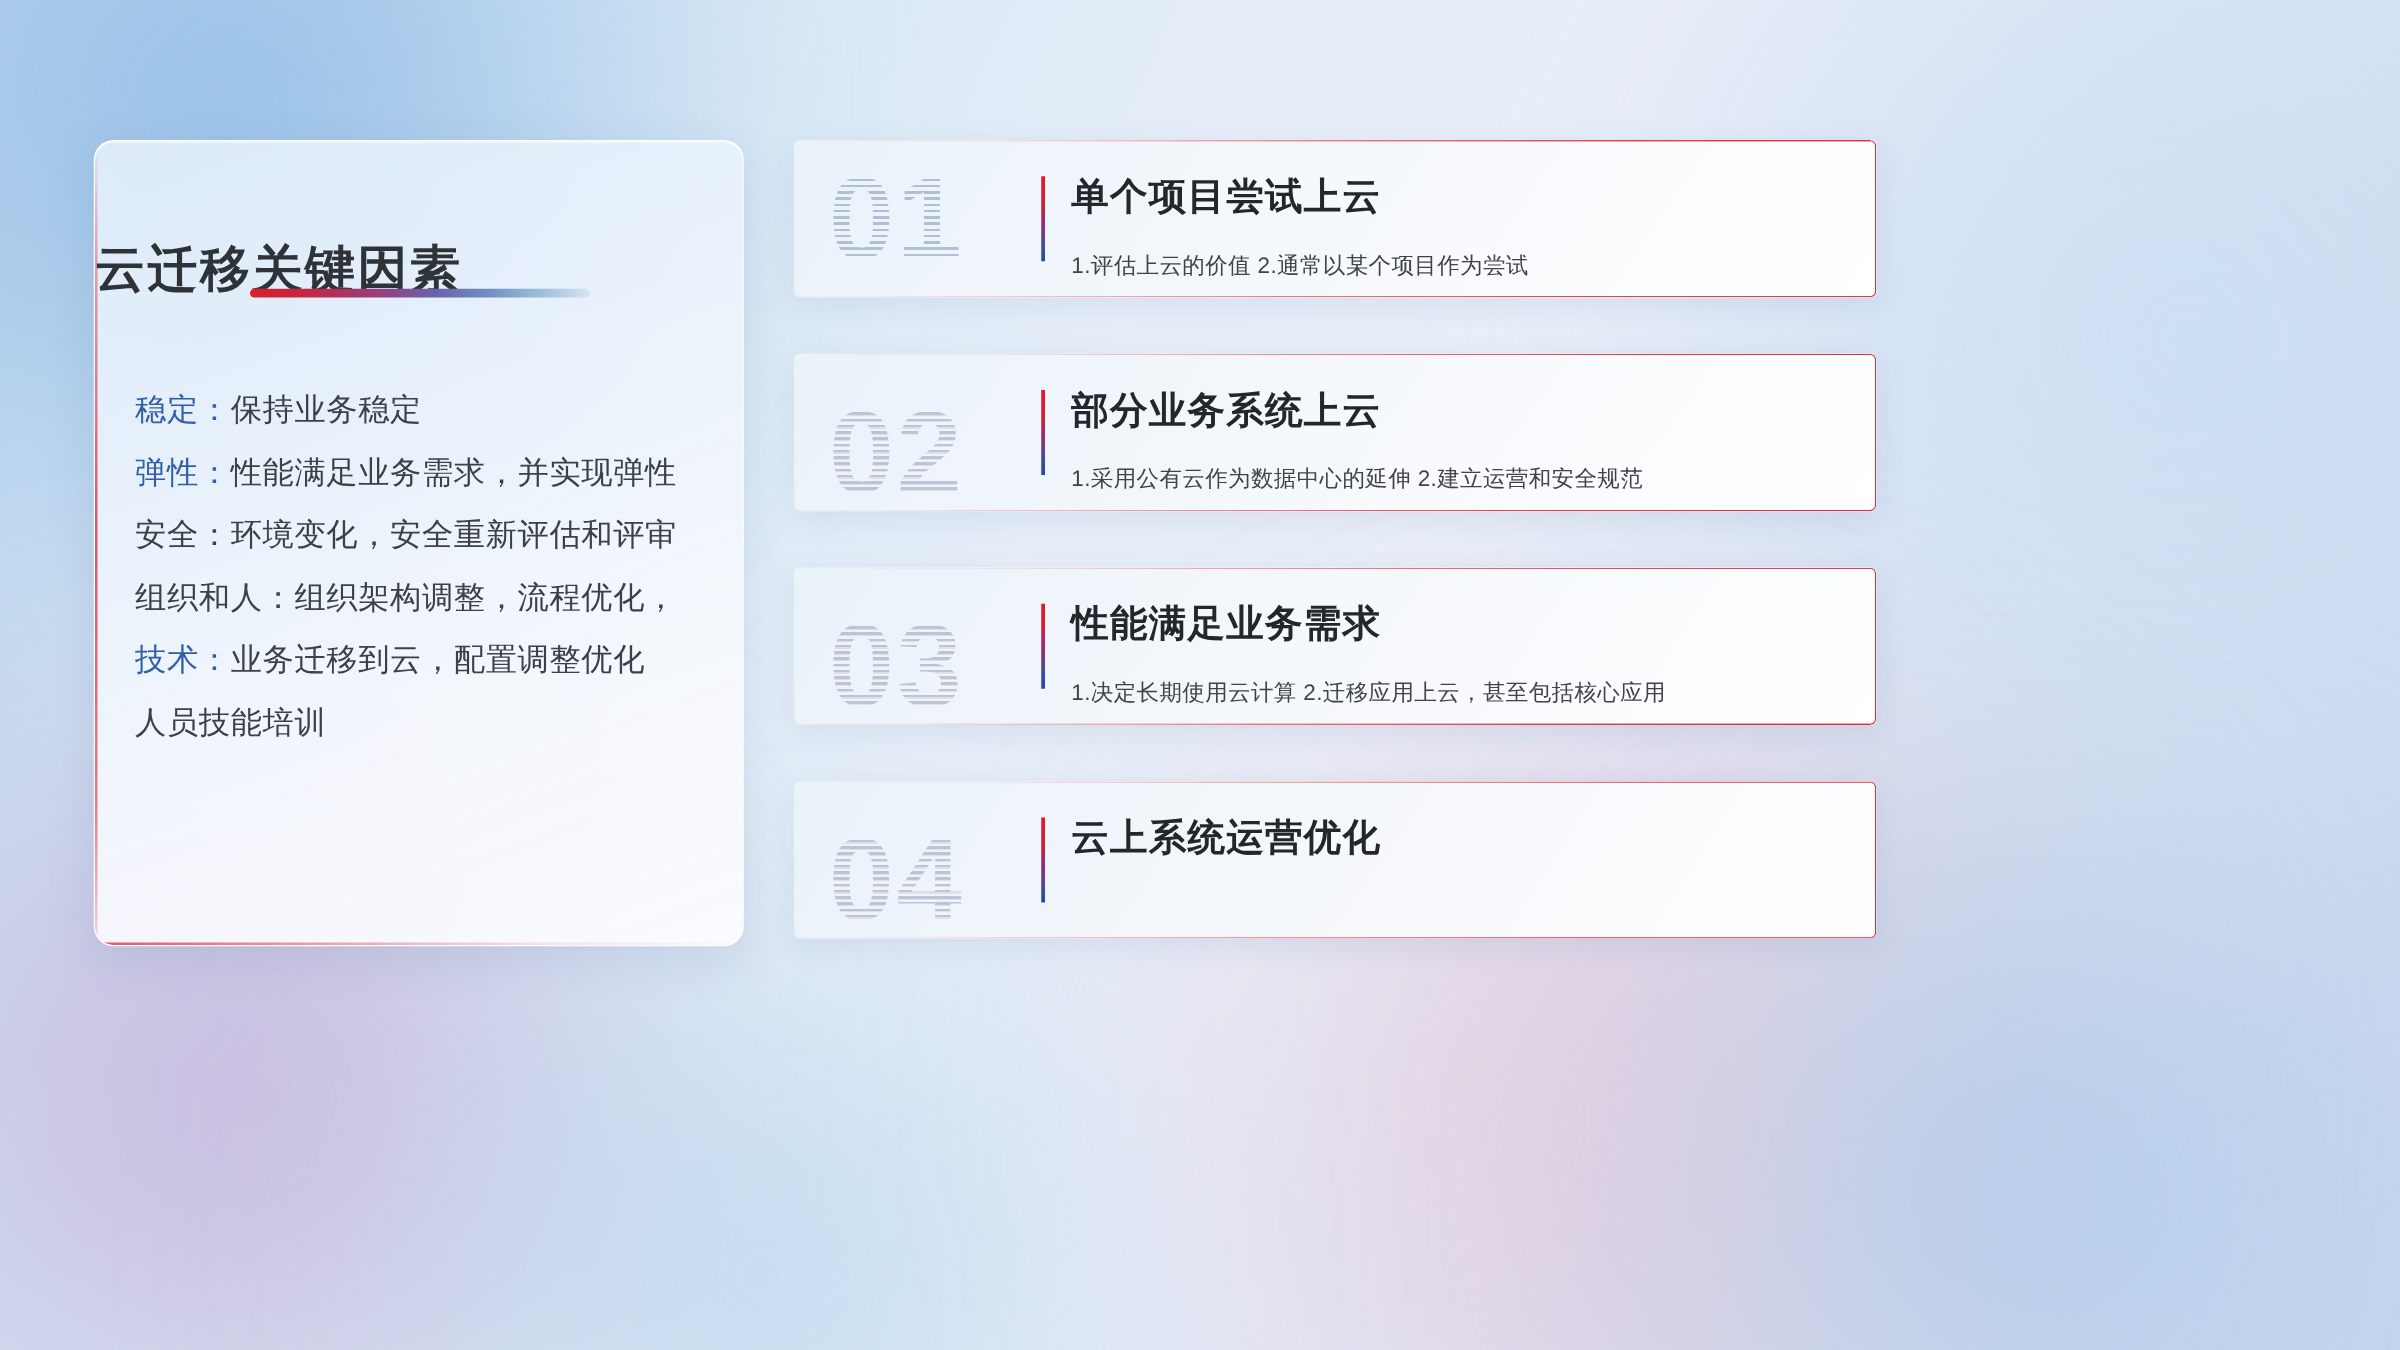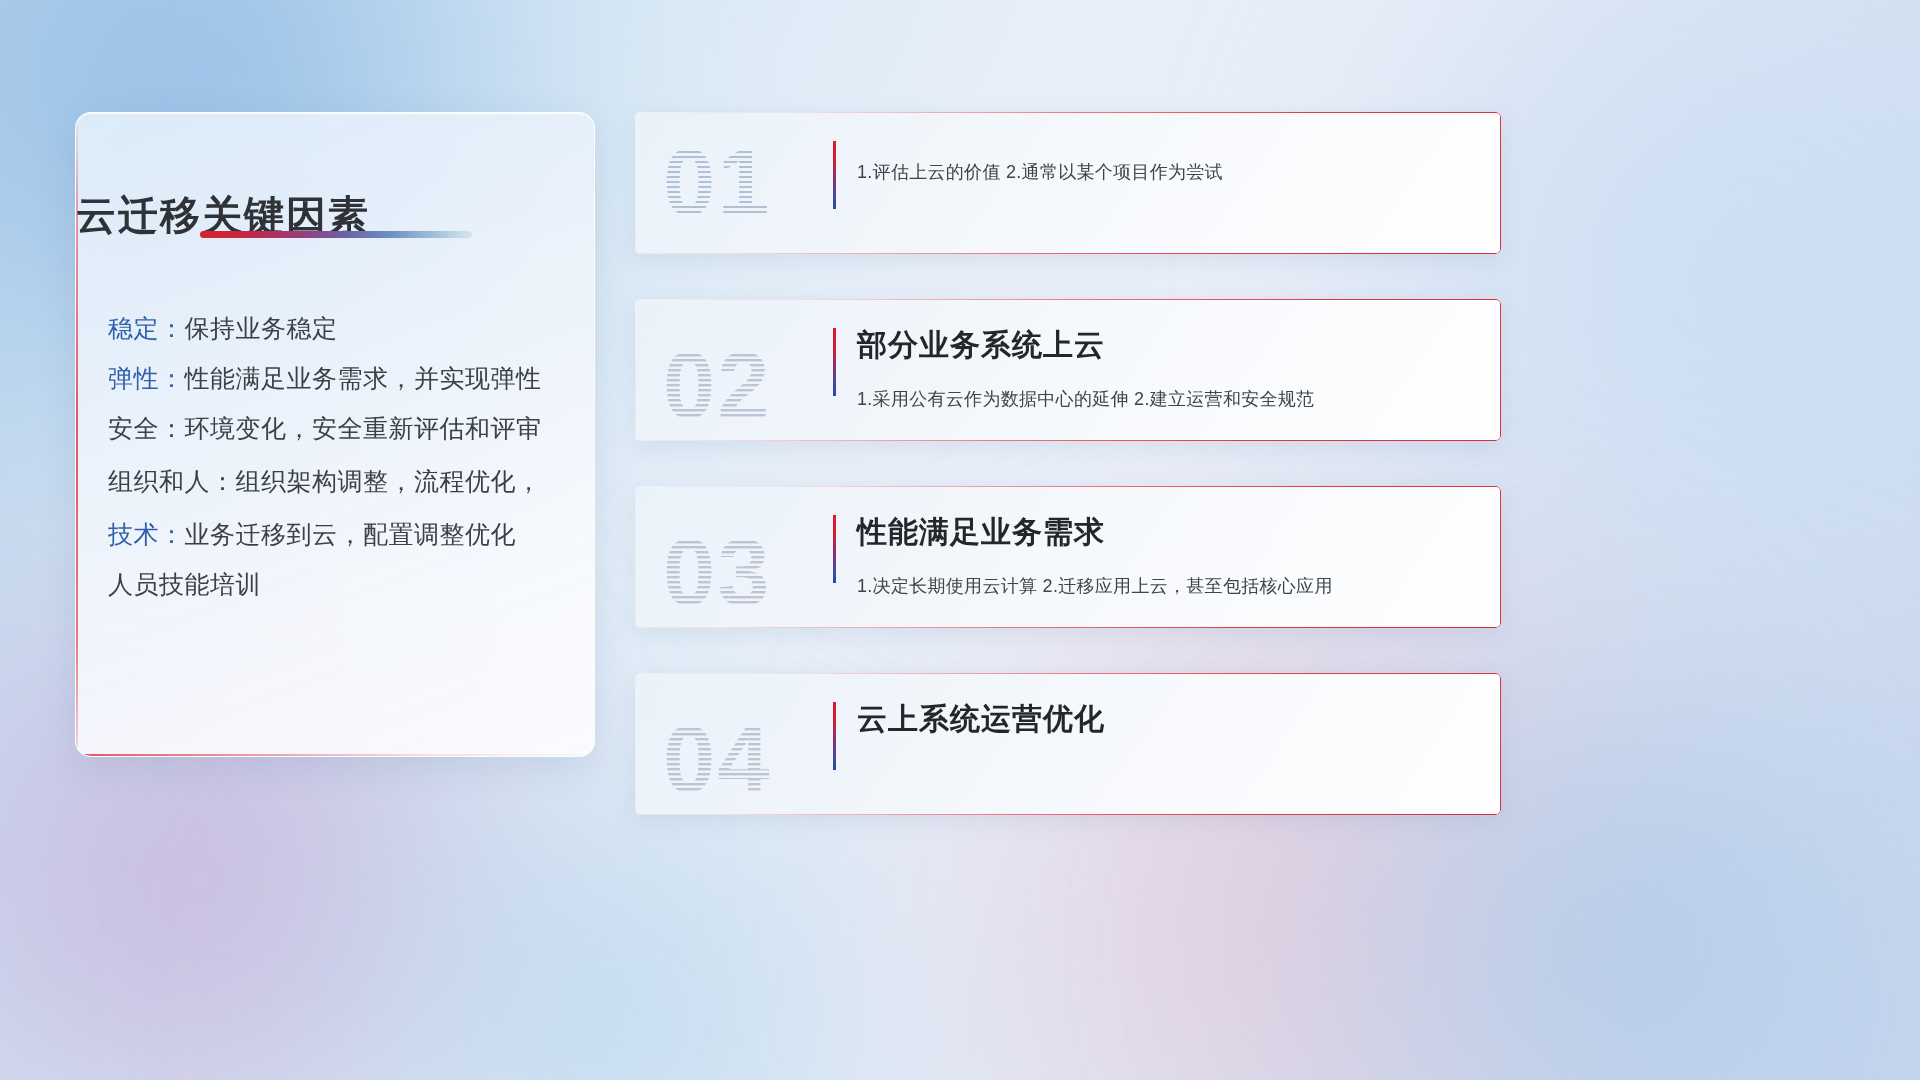--- a/index.html
+++ b/index.html
@@ -149,33 +149,33 @@
   }
   .factor-row {
     display: block;
     font-size: 25px;
     line-height: 50px;
     color: #3c4147;
     white-space: nowrap;
     letter-spacing: 0.5px;
   }
   .factor-label { color: #2f5fa8; }
-  .factor-label.plain { color: #3c4147; font-family: Liberation Mono, monospace; }
+  .factor-label.plain { color: #3c4147; }
   .factor-text { color: #3c4147; text-align: center; }
 
   
   .cards {
     position: absolute;
     left: 635px;
     top: 112px;
     width: 866px;
   }
   .card {
     position: relative;
-    height: 142px;
+    height: 126px;
     margin-bottom: 45px;
     border-radius: 5px;
     background:
       linear-gradient(125deg,
         rgba(234,242,250,0.96) 0%,
         rgba(240,245,251,0.96) 24%,
         rgba(246,249,252,0.97) 50%,
         rgba(251,252,254,0.98) 74%,
         rgba(255,255,255,0.99) 100%);
     box-shadow: 0 6px 22px rgba(95,125,165,0.13);
@@ -309,20 +309,21 @@
   </div>
 </section>
 
 <section class="cards">
 
   <article class="card">
     <div class="card-border"></div>
     <div class="ghost-number">01</div>
     <div class="accent-bar"></div>
     <div class="card-body">
+      <div class="card-heading">单个项目尝试上云</div>
       <div class="card-sub">1.评估上云的价值   2.通常以某个项目作为尝试</div>
     </div>
   </article>
 
   <article class="card">
     <div class="card-border"></div>
     <div class="ghost-number tinted">02</div>
     <div class="accent-bar"></div>
     <div class="card-body">
       <div class="card-heading">部分业务系统上云</div>

